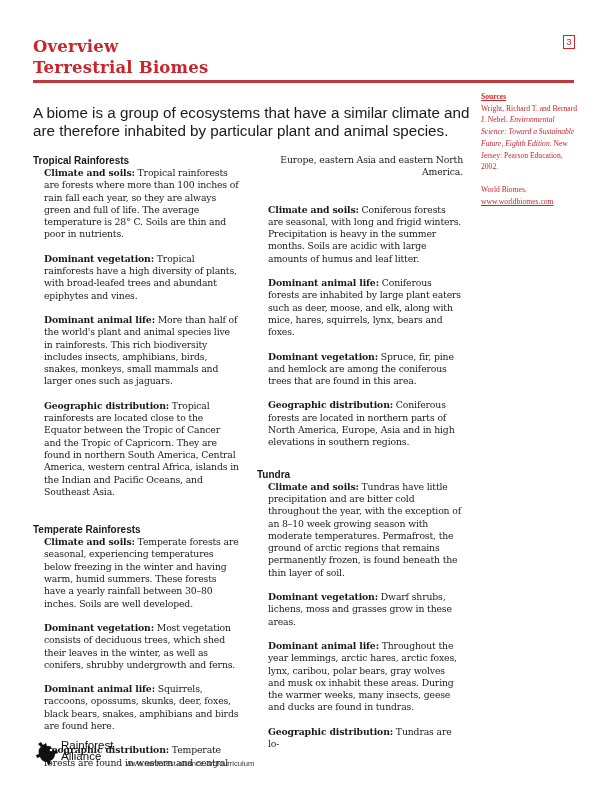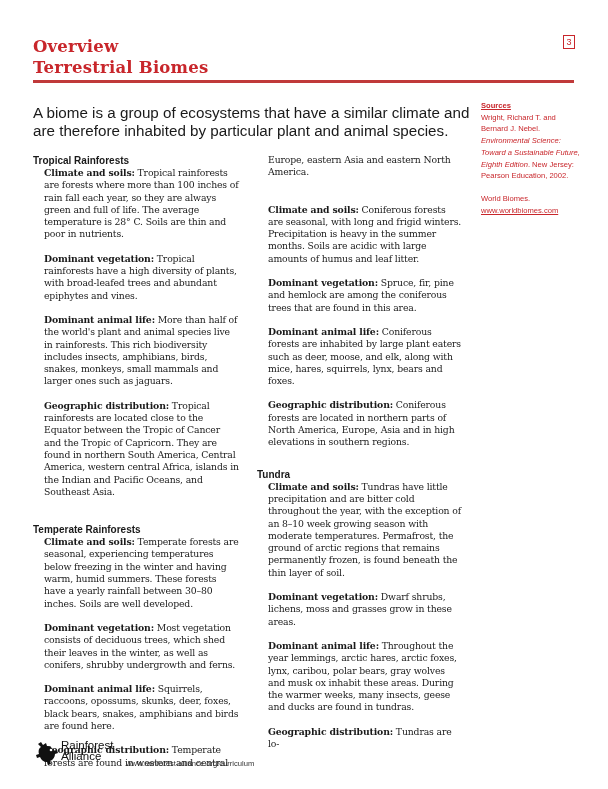--- a/index.html
+++ b/index.html
@@ -7,21 +7,21 @@
   .header-title { position:absolute; left:33px; top:36px; font-family:"DejaVu Serif", serif; font-weight:bold; color:#c8262b; font-size:16.5px; line-height:21px; letter-spacing:0.2px; }
   .page-num { position:absolute; left:563px; top:35px; width:10px; height:12px; border:1px solid #c8262b; color:#c8262b; font-family:"Liberation Sans", sans-serif; font-size:9px; line-height:12px; text-align:center; }
   .header-rule { position:absolute; left:33px; top:80px; width:541px; height:3px; background:#c0393a; }
   .intro { position:absolute; left:33px; top:104px; width:440px; font-family:"Liberation Sans", sans-serif; font-size:15.2px; line-height:18px; color:#1a1a1a; }
   .col { position:absolute; top:154px; width:205px; }
   .col-left { left:33px; }
   .col-mid { left:257px; }
   .section-title { font-family:"Liberation Sans", sans-serif; font-weight:bold; font-size:10px; line-height:13px; margin:0; }
   .para { font-family:"DejaVu Serif", serif; font-size:9.3px; line-height:12.3px; margin:0 0 12px 11px; width:195px; letter-spacing:-0.15px; }
   .para b { font-weight:bold;text-align:center; }
-  .sidebar { position:absolute; left:481px; top:100px; width:100px; font-family:Liberation Sans, sans-serif; font-size:7.6px; line-height:11.7px; color:#c8262b; }
+  .sidebar { position:absolute; left:481px; top:91px; width:100px; font-family:Liberation Serif, serif; font-size:7.6px; line-height:11.7px; color:#c8262b; }
   .sidebar .heading { font-weight:bold; text-decoration:underline; }
   .sidebar .link { text-decoration:underline; }
   .sidebar i { font-style:italic; }
   .footer-logo { position:absolute; left:35px; top:740px; display:flex; }
   .logo-text { font-family:"Liberation Sans", sans-serif; font-size:11.5px; line-height:11px; color:#111; margin-left:2px; }
   .footer-url { position:absolute; left:126px; top:759px; font-family:"Liberation Sans", sans-serif; font-size:7.6px; color:#333; }
 </style>
 </head>
 <body>
 
@@ -42,25 +42,25 @@
   <p class="para" style="margin-bottom:25px;"><b>Geographic distribution:</b><span> Tropical rainforests are located close to the Equator between the Tropic of Cancer and the Tropic of Capricorn. They are found in northern South America, Central America, western central Africa, islands in the Indian and Pacific Oceans, and Southeast Asia.</span></p>
 
   <h3 class="section-title">Temperate Rainforests</h3>
   <p class="para"><b>Climate and soils:</b><span> Temperate forests are seasonal, experiencing temperatures below freezing in the winter and having warm, humid summers. These forests have a yearly rainfall between 30–80 inches. Soils are well developed.</span></p>
   <p class="para"><b>Dominant vegetation:</b><span> Most vegetation consists of deciduous trees, which shed their leaves in the winter, as well as conifers, shrubby undergrowth and ferns.</span></p>
   <p class="para"><b>Dominant animal life:</b><span> Squirrels, raccoons, opossums, skunks, deer, foxes, black bears, snakes, amphibians and birds are found here.</span></p>
   <p class="para"><b>Geographic distribution:</b><span> Temperate forests are found in western and central</span></p>
 </div>
 
 <div class="col col-mid">
-  <p class="para" style="margin-bottom:25px;">Europe, eastern Asia and eastern North America.</p>
+  <p class="para" style="margin-bottom:25px;text-align:right;">Europe, eastern Asia and eastern North America.</p>
 
   <p class="para"><b>Climate and soils:</b><span> Coniferous forests are seasonal, with long and frigid winters. Precipitation is heavy in the summer months. Soils are acidic with large amounts of humus and leaf litter.</span></p>
+  <p class="para"><b>Dominant animal life:</b><span> Coniferous forests are inhabited by large plant eaters such as deer, moose, and elk, along with mice, hares, squirrels, lynx, bears and foxes.</span></p>
   <p class="para"><b>Dominant vegetation:</b><span> Spruce, fir, pine and hemlock are among the coniferous trees that are found in this area.</span></p>
-  <p class="para"><b>Dominant animal life:</b><span> Coniferous forests are inhabited by large plant eaters such as deer, moose, and elk, along with mice, hares, squirrels, lynx, bears and foxes.</span></p>
   <p class="para" style="margin-bottom:19px;"><b>Geographic distribution:</b><span> Coniferous forests are located in northern parts of North America, Europe, Asia and in high elevations in southern regions.</span></p>
 
   <h3 class="section-title">Tundra</h3>
   <p class="para"><b>Climate and soils:</b><span> Tundras have little precipitation and are bitter cold throughout the year, with the exception of an 8–10 week growing season with moderate temperatures. Permafrost, the ground of arctic regions that remains permanently frozen, is found beneath the thin layer of soil.</span></p>
   <p class="para"><b>Dominant vegetation:</b><span> Dwarf shrubs, lichens, moss and grasses grow in these areas.</span></p>
   <p class="para"><b>Dominant animal life:</b><span> Throughout the year lemmings, arctic hares, arctic foxes, lynx, caribou, polar bears, gray wolves and musk ox inhabit these areas. During the warmer weeks, many insects, geese and ducks are found in tundras.</span></p>
   <p class="para"><b>Geographic distribution:</b><span> Tundras are lo-</span></p>
 </div>
 
 <div class="sidebar">

